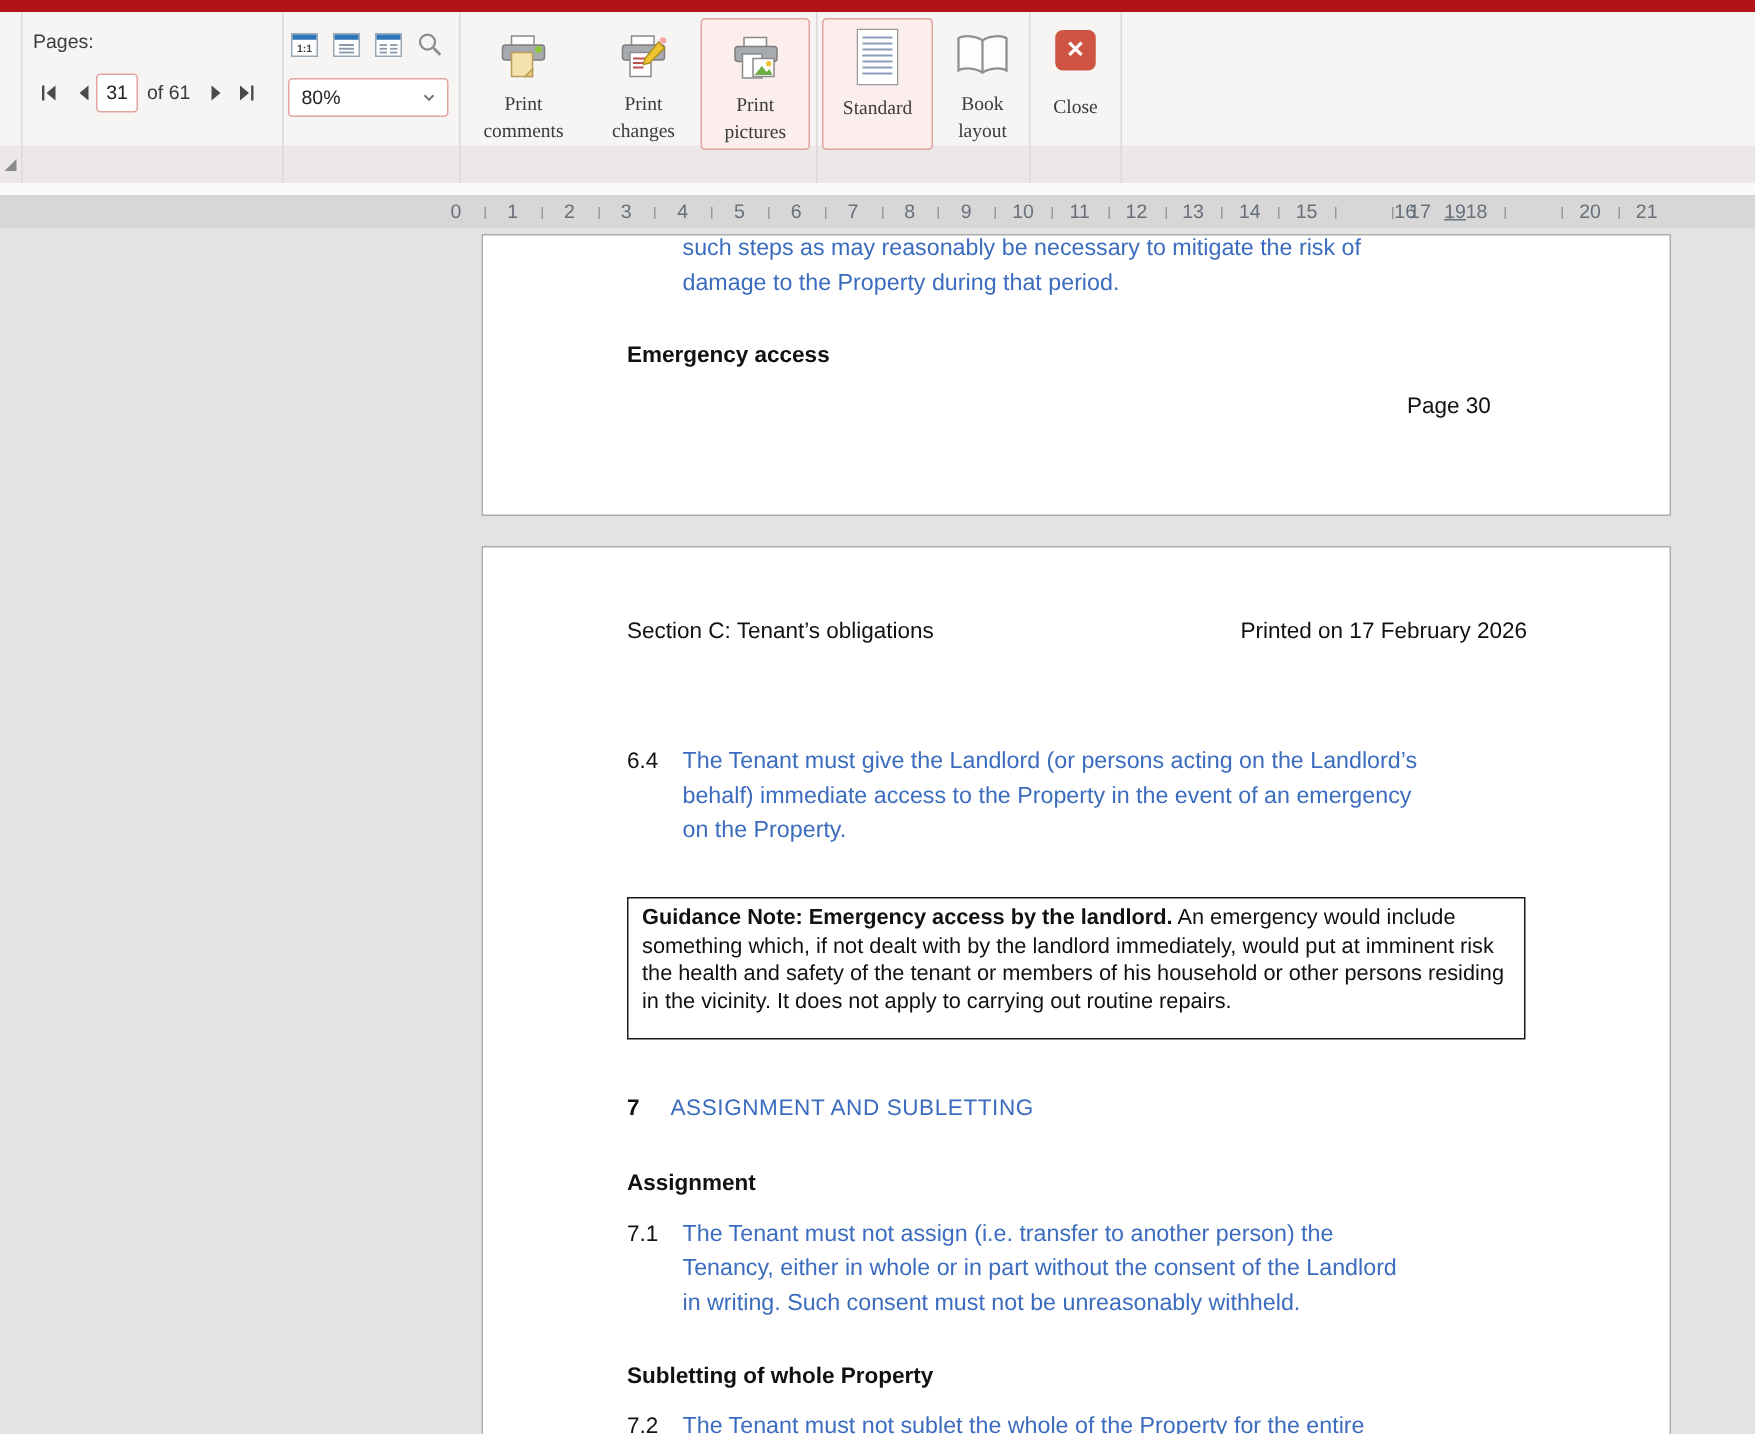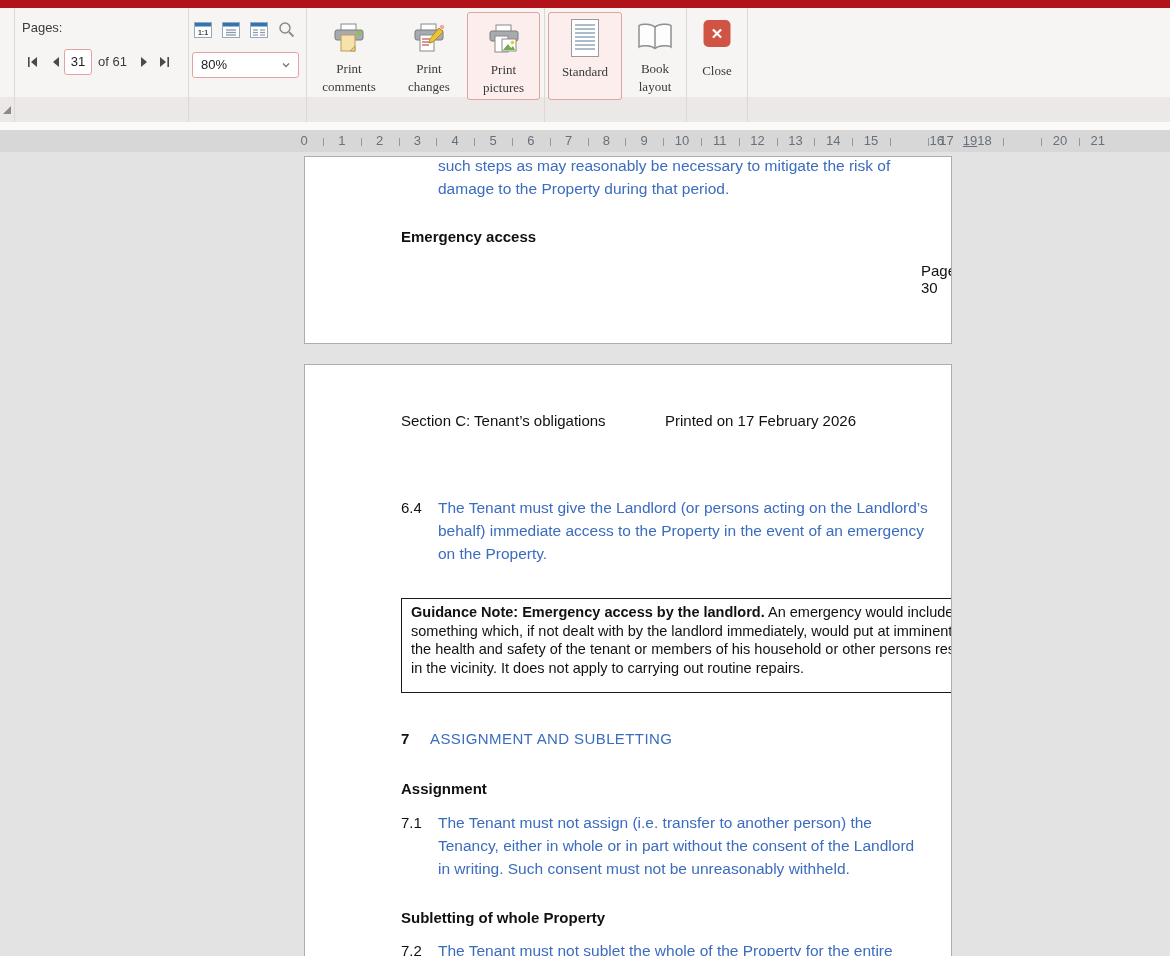--- a/index.html
+++ b/index.html
@@ -42,21 +42,21 @@
   .bigbtn .ic { position:absolute; top:10px; left:50%; transform:translateX(-50%); }
   .bigbtn .lbl { position:absolute; top:48px; width:100%; font-size:13px; color:#3b3b3b; line-height:18px;font-family:Liberation Serif, serif; }
   .bigbtn.hl { background:#fbeeec; border:1px solid #e0a39e; border-radius:3px; }
 
   .close-ic { position:absolute; left:50%; transform:translateX(-50%); top:8px; width:27px; height:27px;
     background:#cf5444; border-radius:5px; color:#fff; font-size:15px; font-weight:bold;
     line-height:27px; text-align:center; }
 
   
   .canvas { position:absolute; left:0; top:152px; width:1170px; height:804px; background:#e3e3e3; overflow:hidden; }
-  .page { position:absolute; left:304px; width:648px; background:#fff; border:1px solid #adadad; overflow:hidden; }
+  .page { position:absolute; left:321px; width:793px; background:#fff; border:1px solid #adadad; overflow:hidden; }
   #page1 { top:4px; height:188px; }
   #page2 { top:212px; height:640px; }
 
   .doc-blue { color:#3b6cbe; font-size:15.5px; line-height:23px; white-space:pre-line; }
   .doc-bold { color:#111; font-size:15px; font-weight:bold; }
   .doc-plain { color:#111; font-size:15px; }
   .clause-num { position:absolute; left:96px; color:#111; font-size:15px; }
   .clause-text { position:absolute; left:133px; width:570px; }
 
   .guidance { position:absolute; left:96px; top:233px; width:599px; height:95px;

